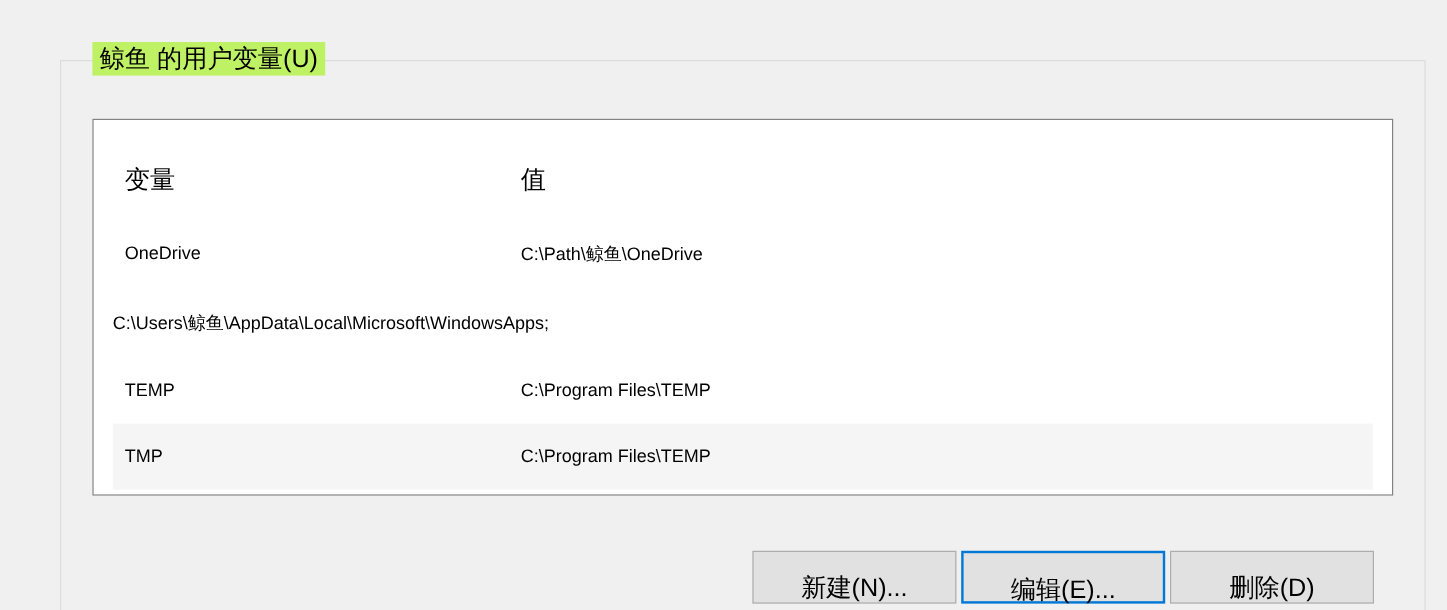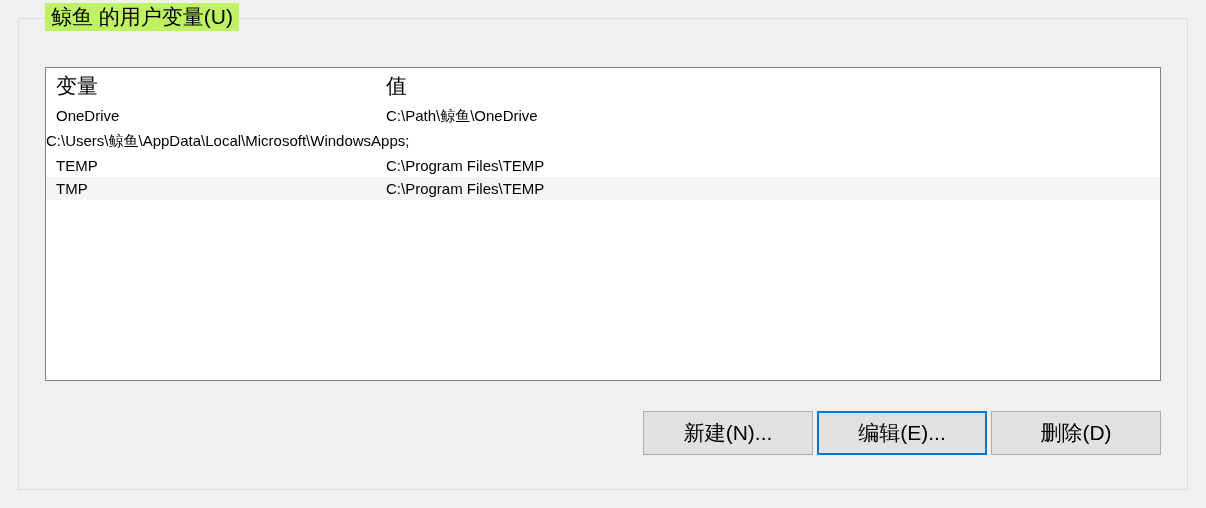--- a/index.html
+++ b/index.html
@@ -1,18 +1,18 @@
 <!DOCTYPE html>
 <html><head>
   <meta charset="utf-8">
   <style>
     * {
       box-sizing: border-box;
       margin: 0;
-      padding: 0;
+      padding: 16px;
     }
     body {
       font-family: "Microsoft YaHei", "Segoe UI", Tahoma, sans-serif;
       background: #f0f0f0;
       width: 1206px;
       height: 508px;
       overflow: hidden;
     }
     .groupbox {
       position: relative;

